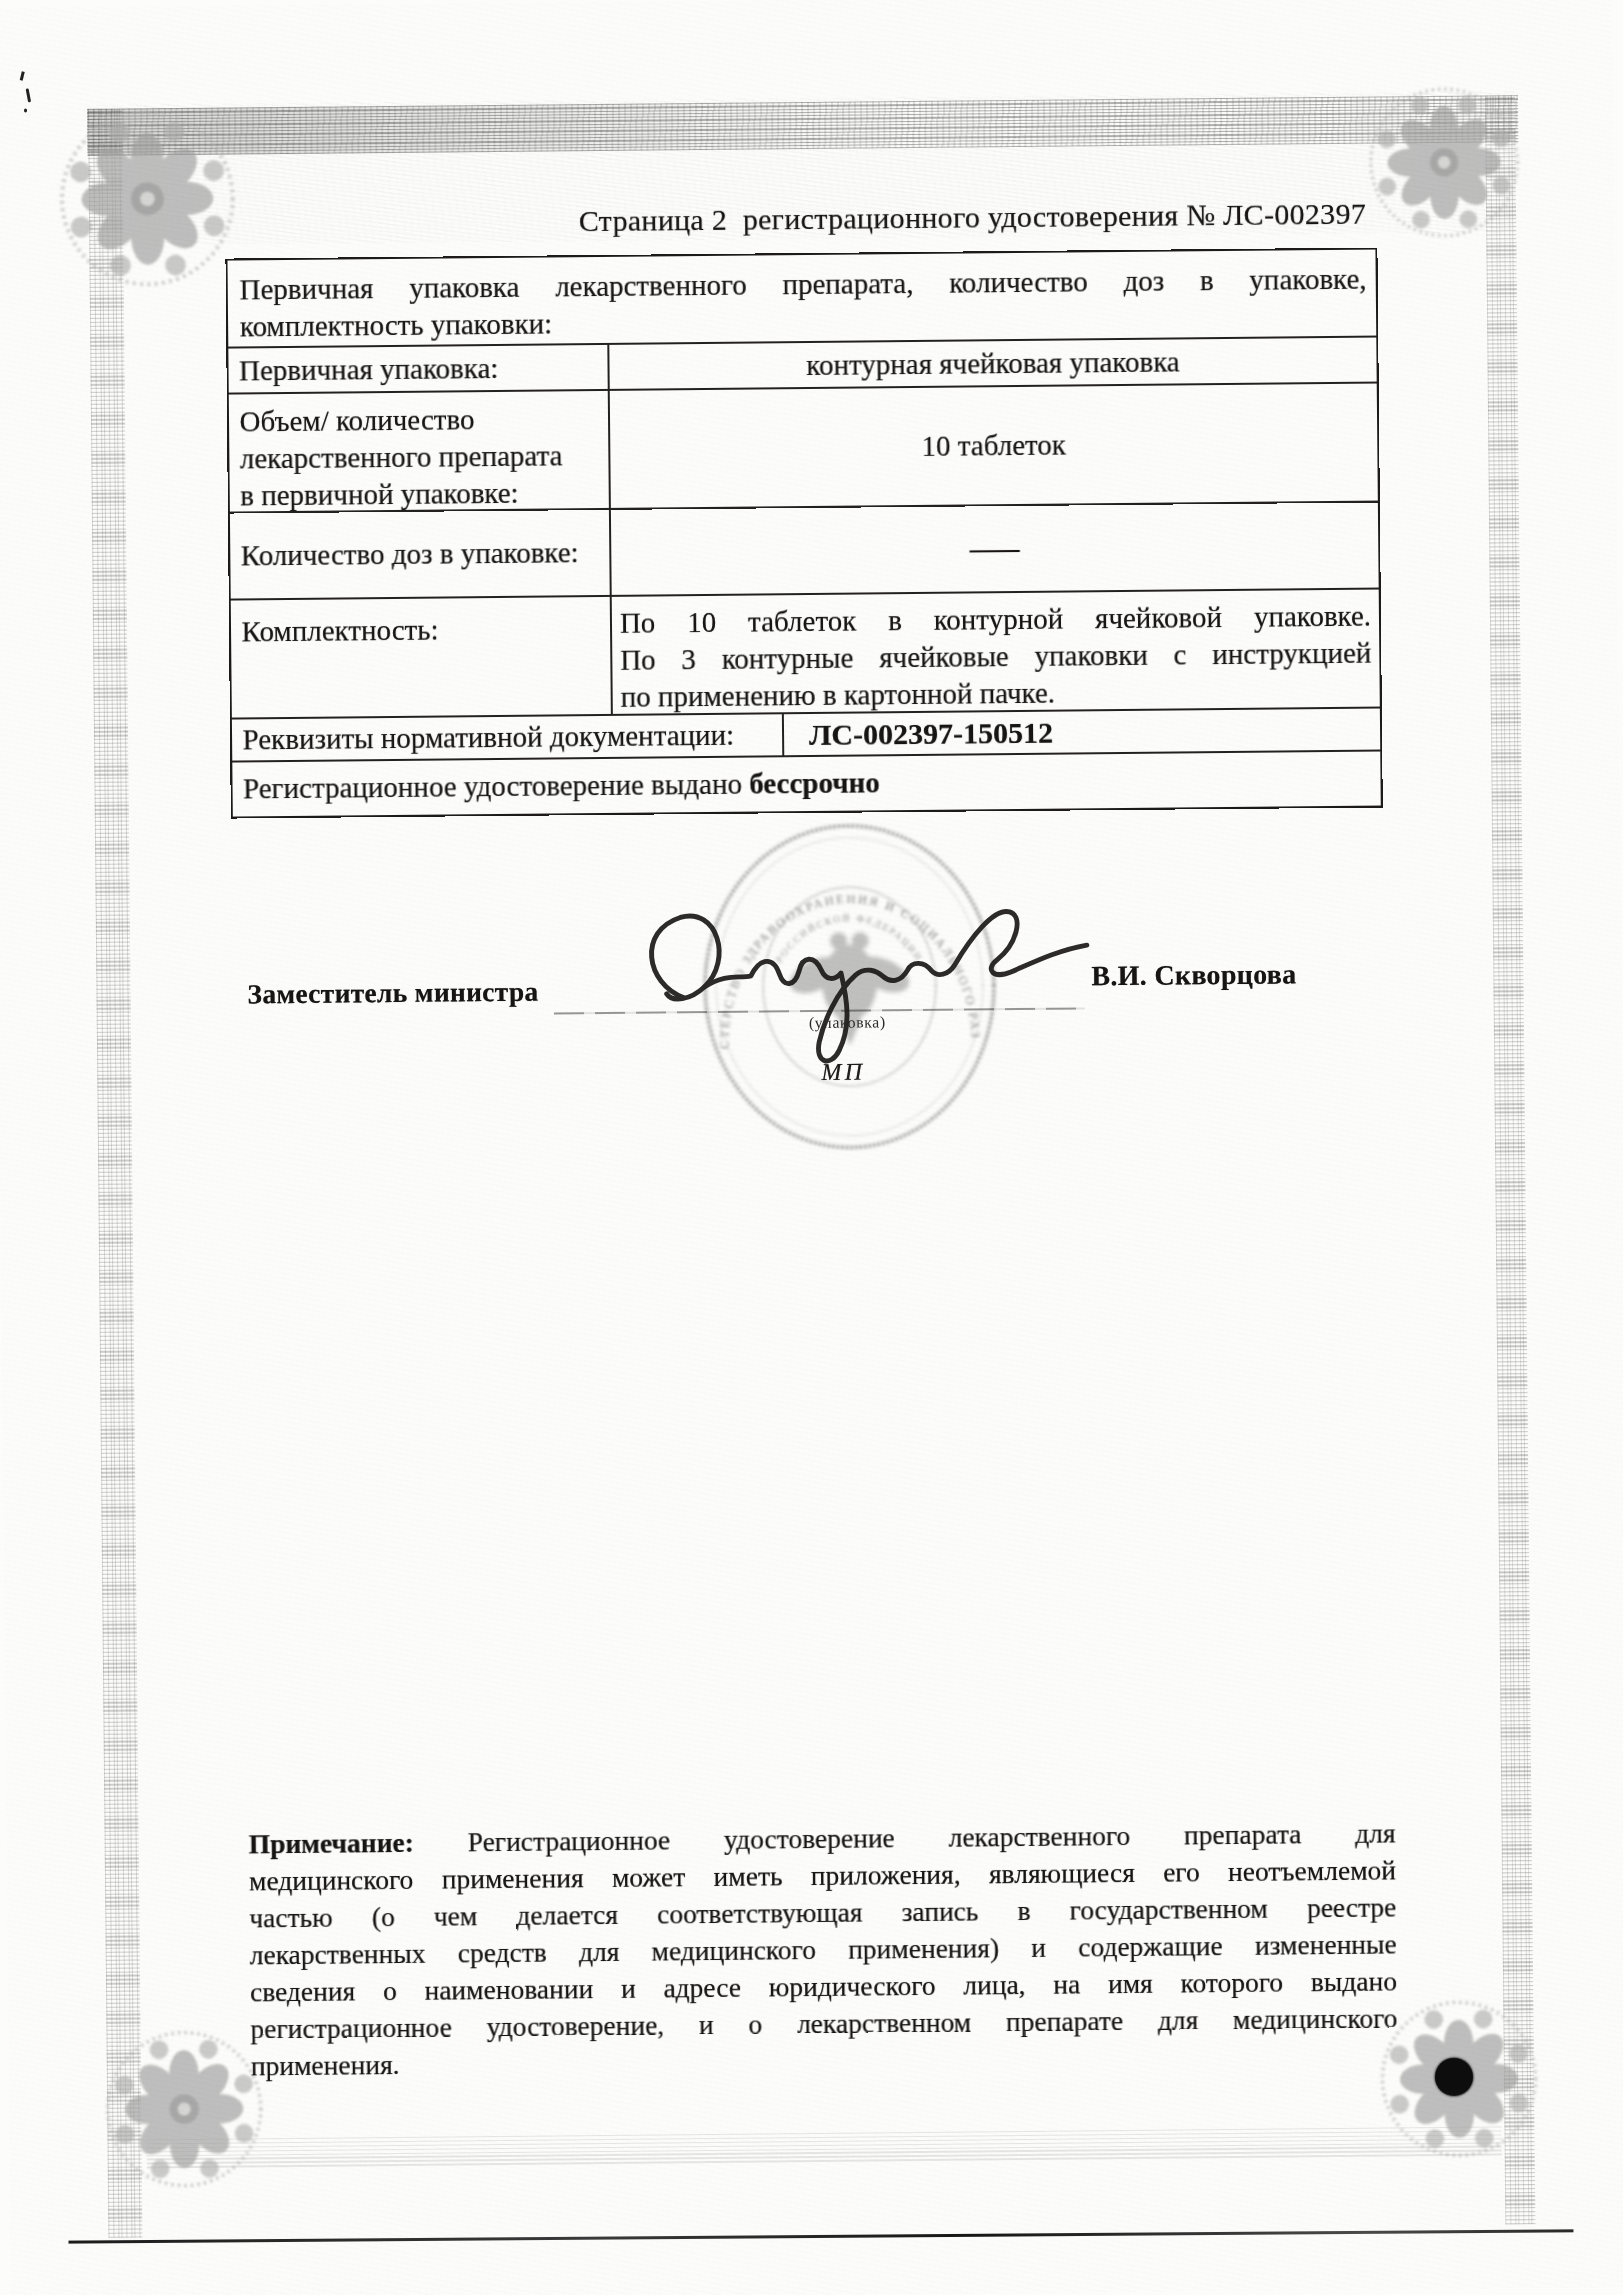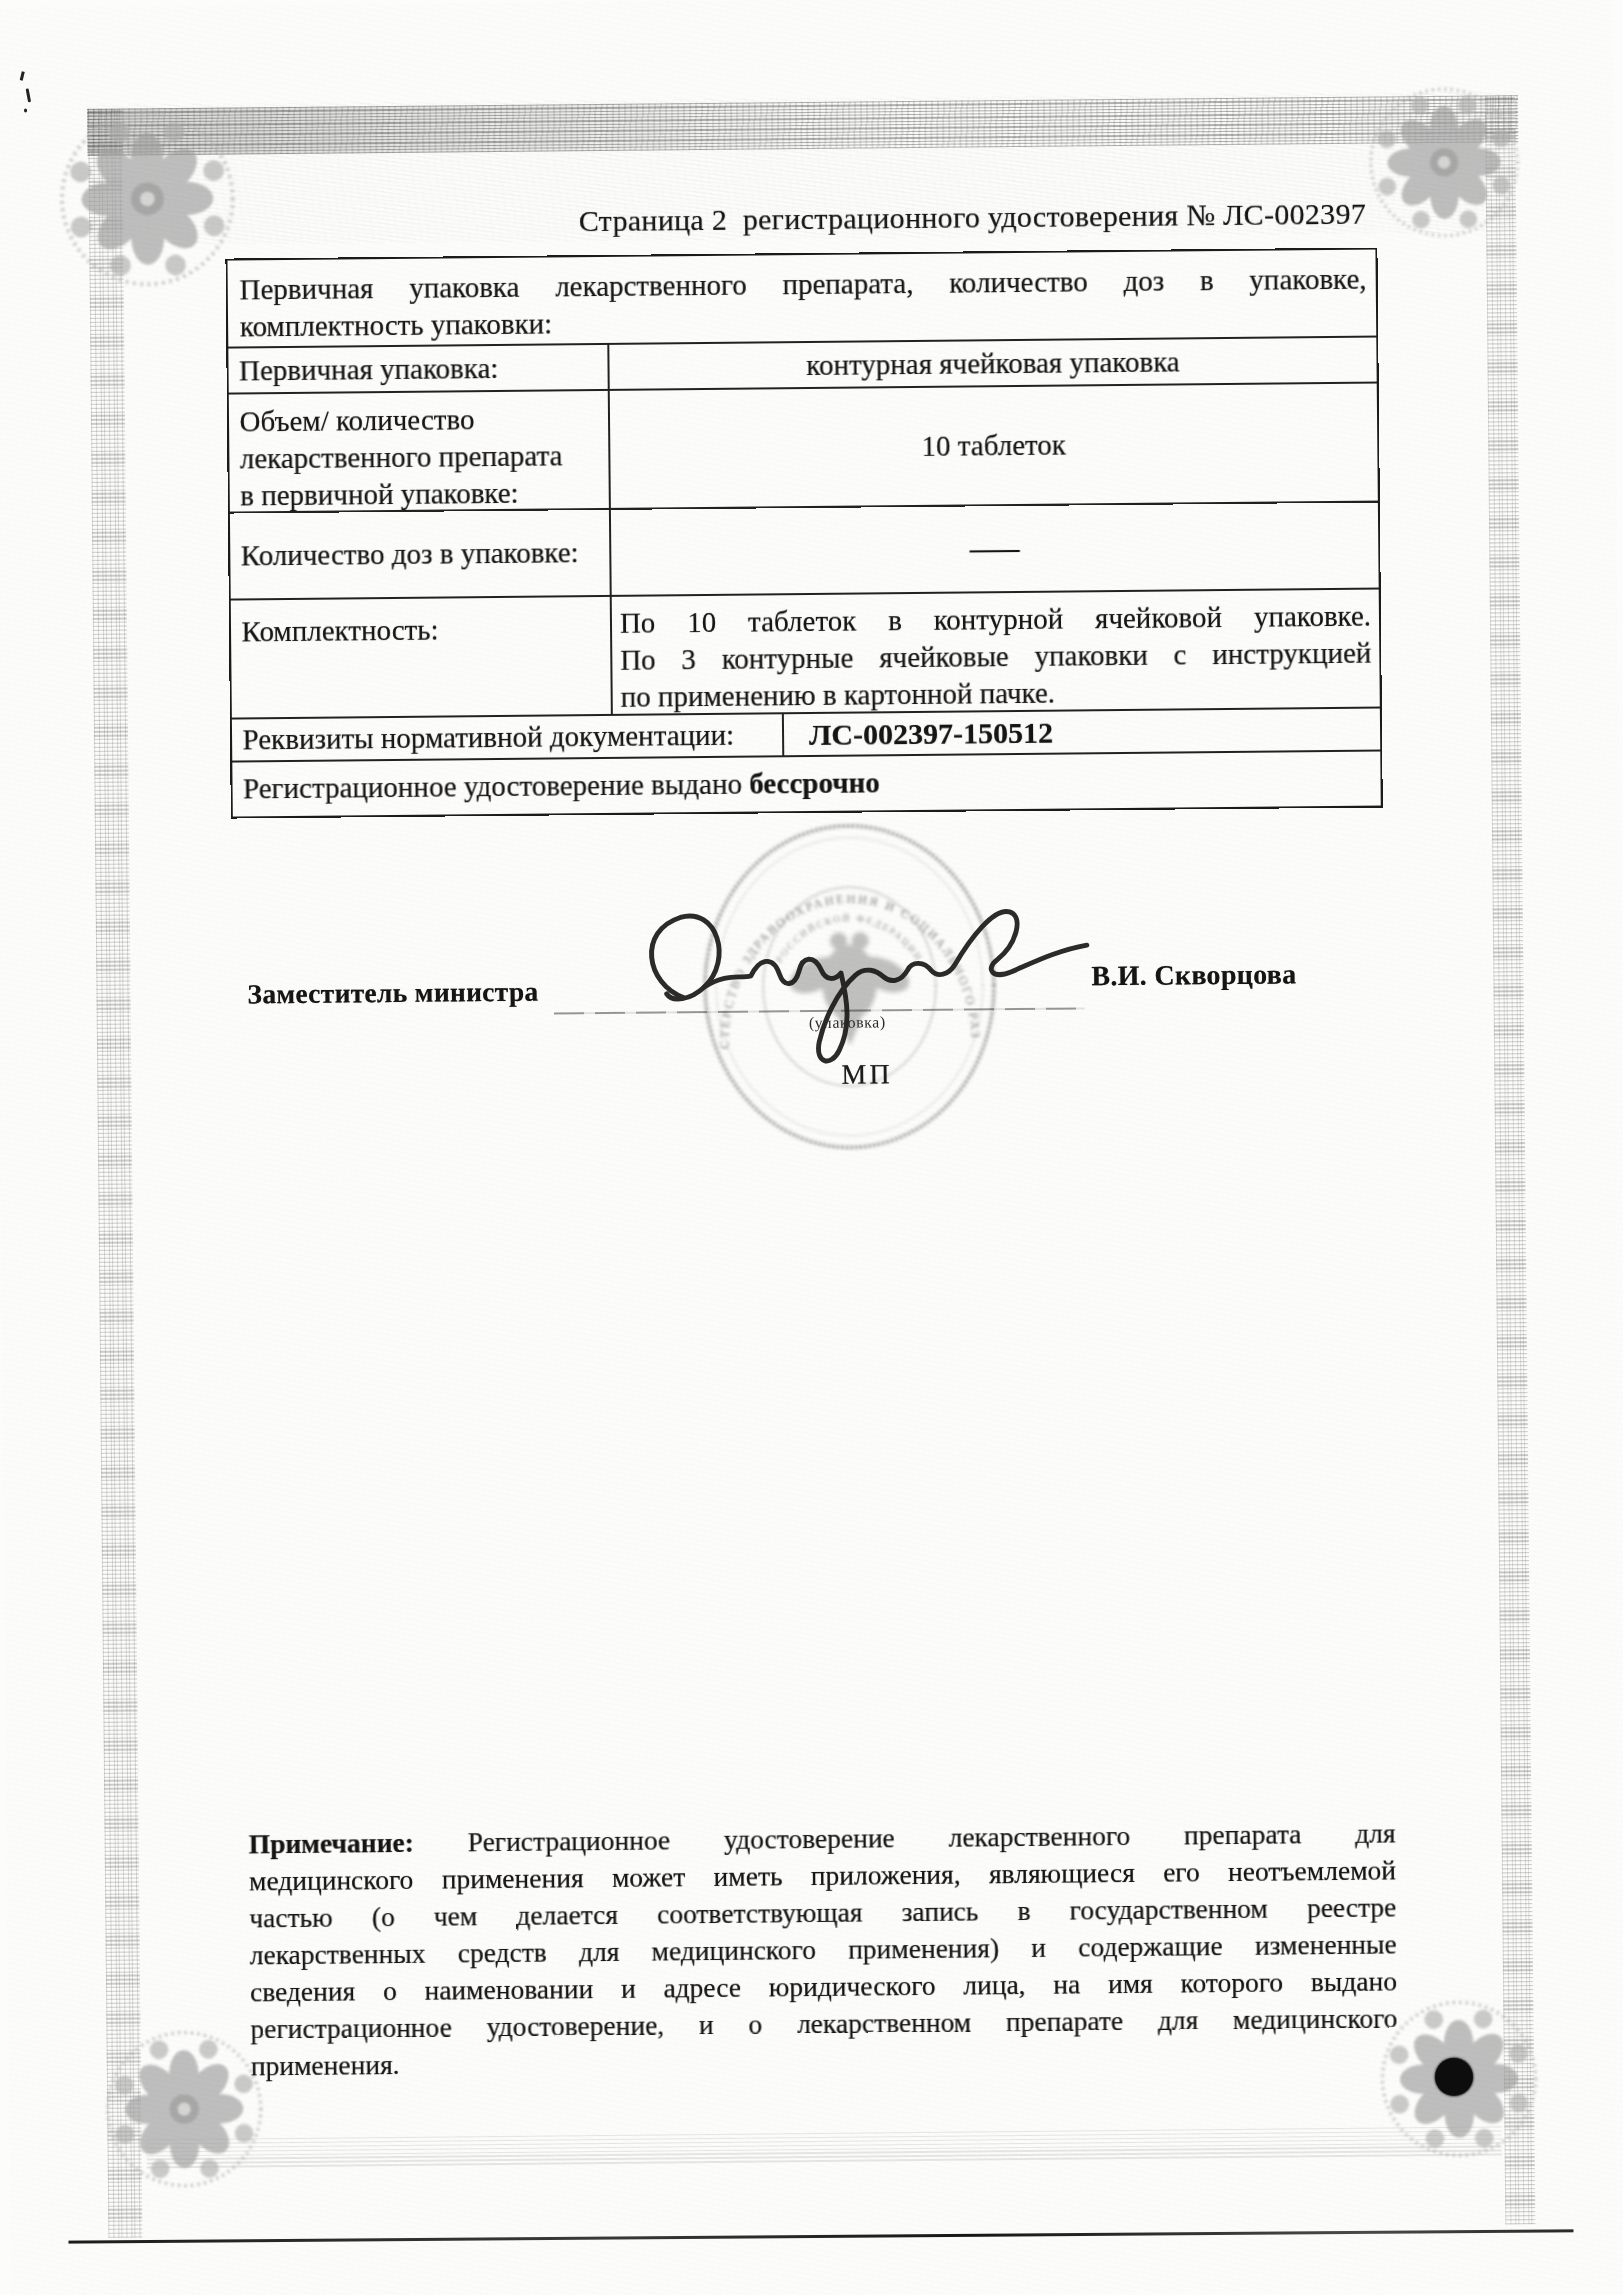--- a/index.html
+++ b/index.html
@@ -81,21 +81,21 @@
   .hdr{padding:10.5px 9.2px 6.5px 11.8px;}
   .hdr .hline{line-height:37px;}
   .lab3 div{line-height:37px;}
   .dash-val{display:inline-block;transform:scaleX(1.7);font-weight:bold;}
   .bold{font-weight:bold;}
   .validity{padding:9.2px 6.5px 10.5px 10.5px;}
   
   .minister-title{position:absolute;left:249px;top:973px;font-size:27.5px;font-weight:bold;letter-spacing:0.3px;}
   .signer-name{position:absolute;left:1093px;top:963px;font-size:28px;font-weight:bold;letter-spacing:0.3px;}
   .sig-caption{position:absolute;left:810px;top:1014px;font-size:15.7px;color:#2d2b29;letter-spacing:0.7px;}
-  .seal-mp{position:absolute;left:842px;top:1059px;font-size:28px;letter-spacing:3.3px;color:#1e1c1a;}
+  .seal-mp{position:absolute;left:822px;top:1059px;font-size:24px;letter-spacing:3.3px;color:#1e1c1a;font-style:italic;}
   .sig-line{
     position:absolute;left:555px;top:1010px;width:531px;height:2px;opacity:.6;
     background:repeating-linear-gradient(90deg,rgba(25,25,25,.75) 0 30px,rgba(25,25,25,.18) 30px 41px);
   }
   
   .note{position:absolute;left:242px;top:1820px;width:1147px;font-size:27.5px;}
   .note .nline{line-height:37px;}
   
   .stamp-svg{position:absolute;left:702px;top:822px;}
   .sig-svg{position:absolute;left:607px;top:876px;}

